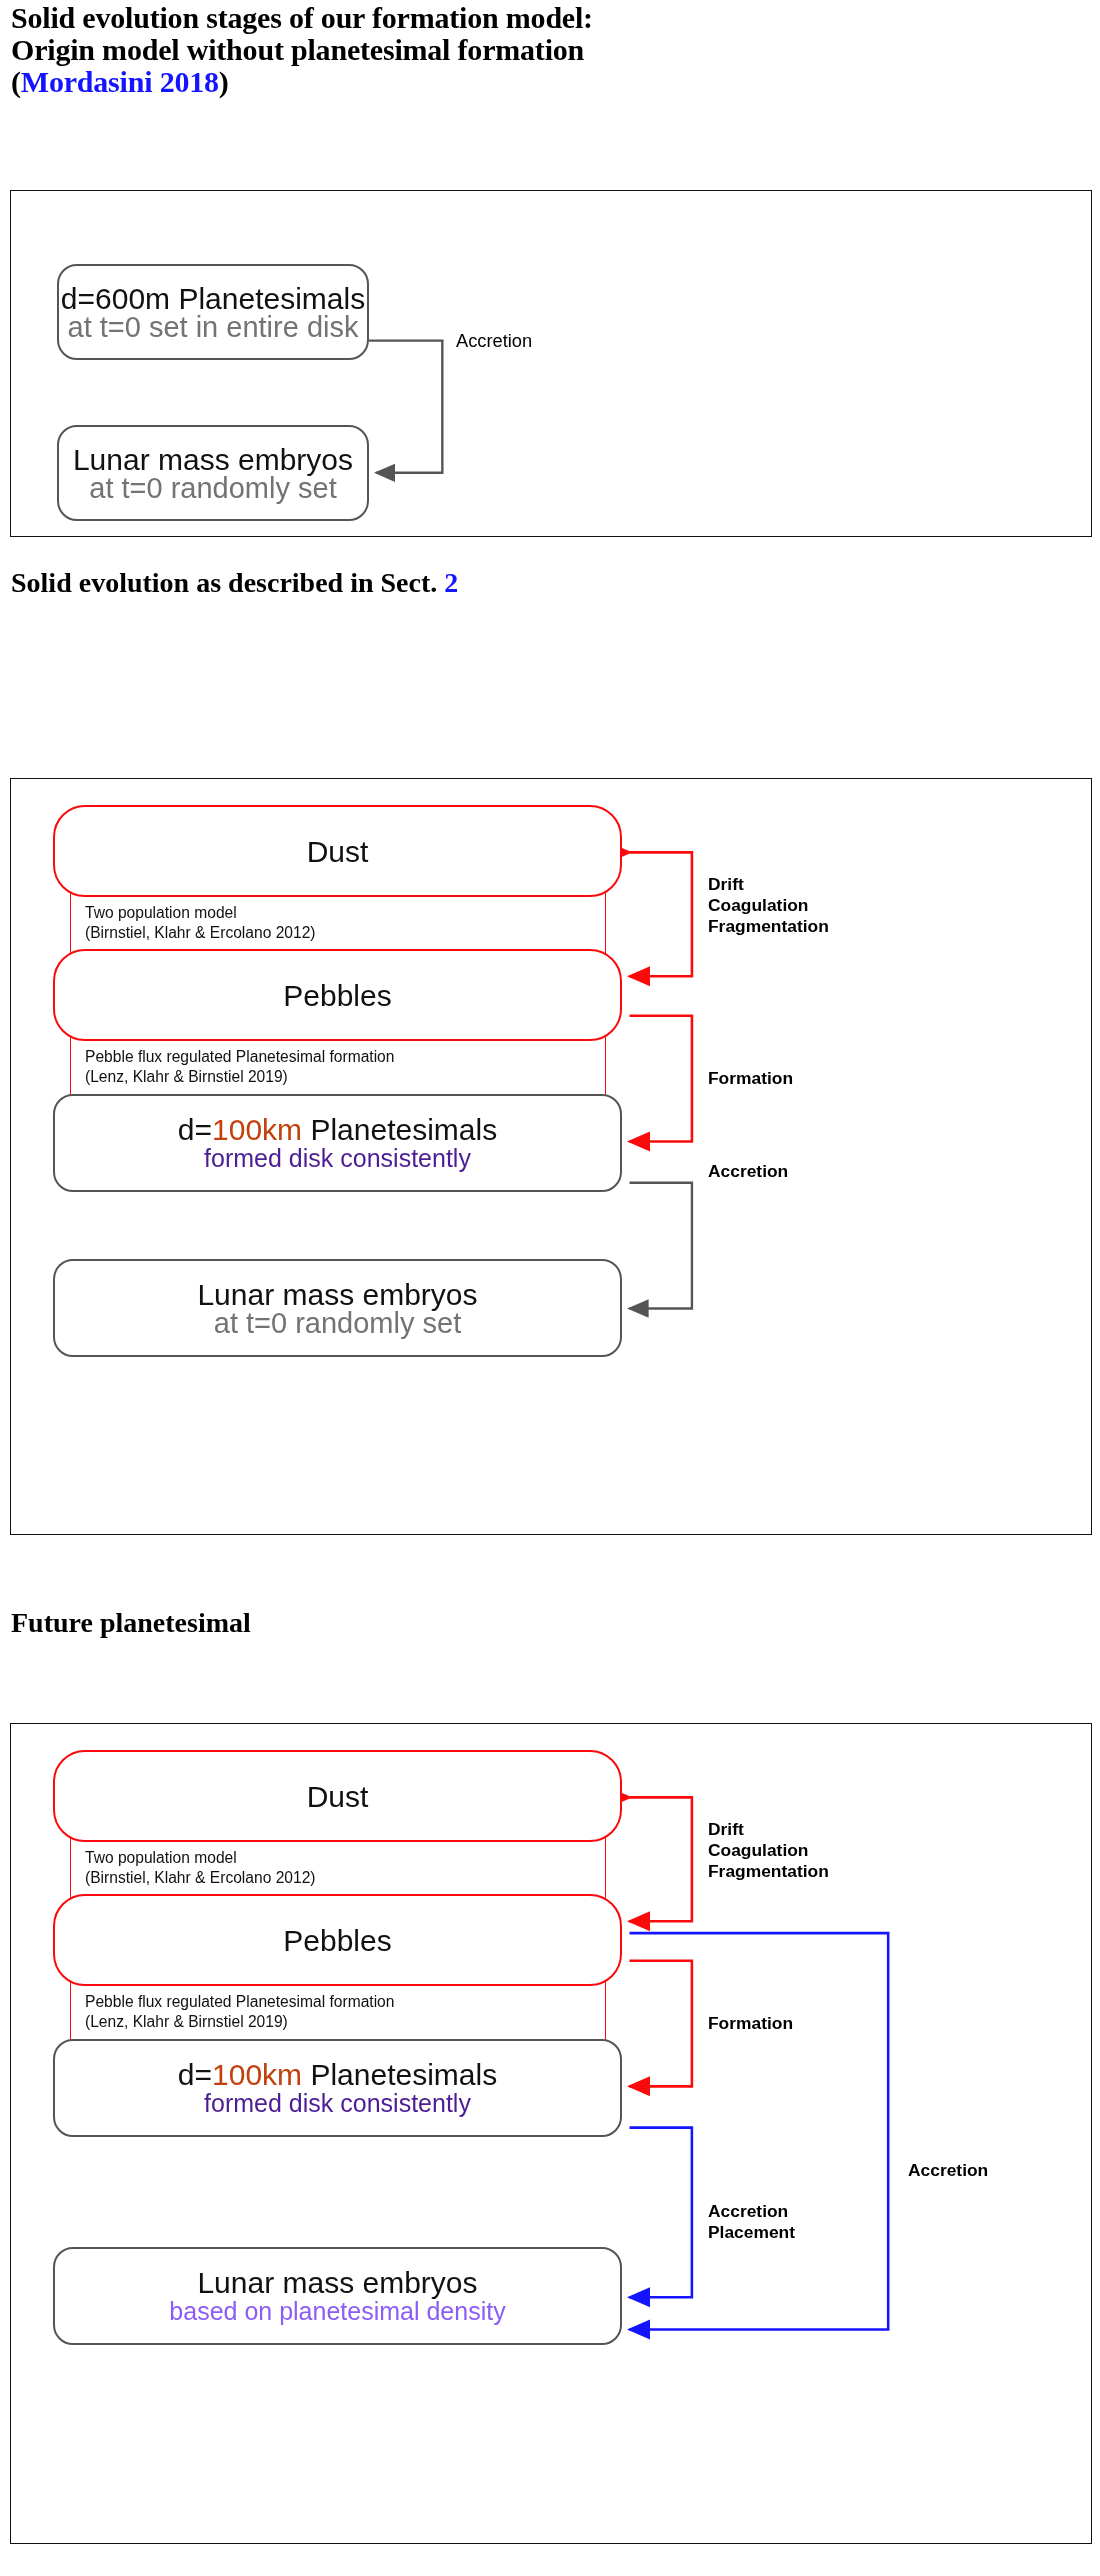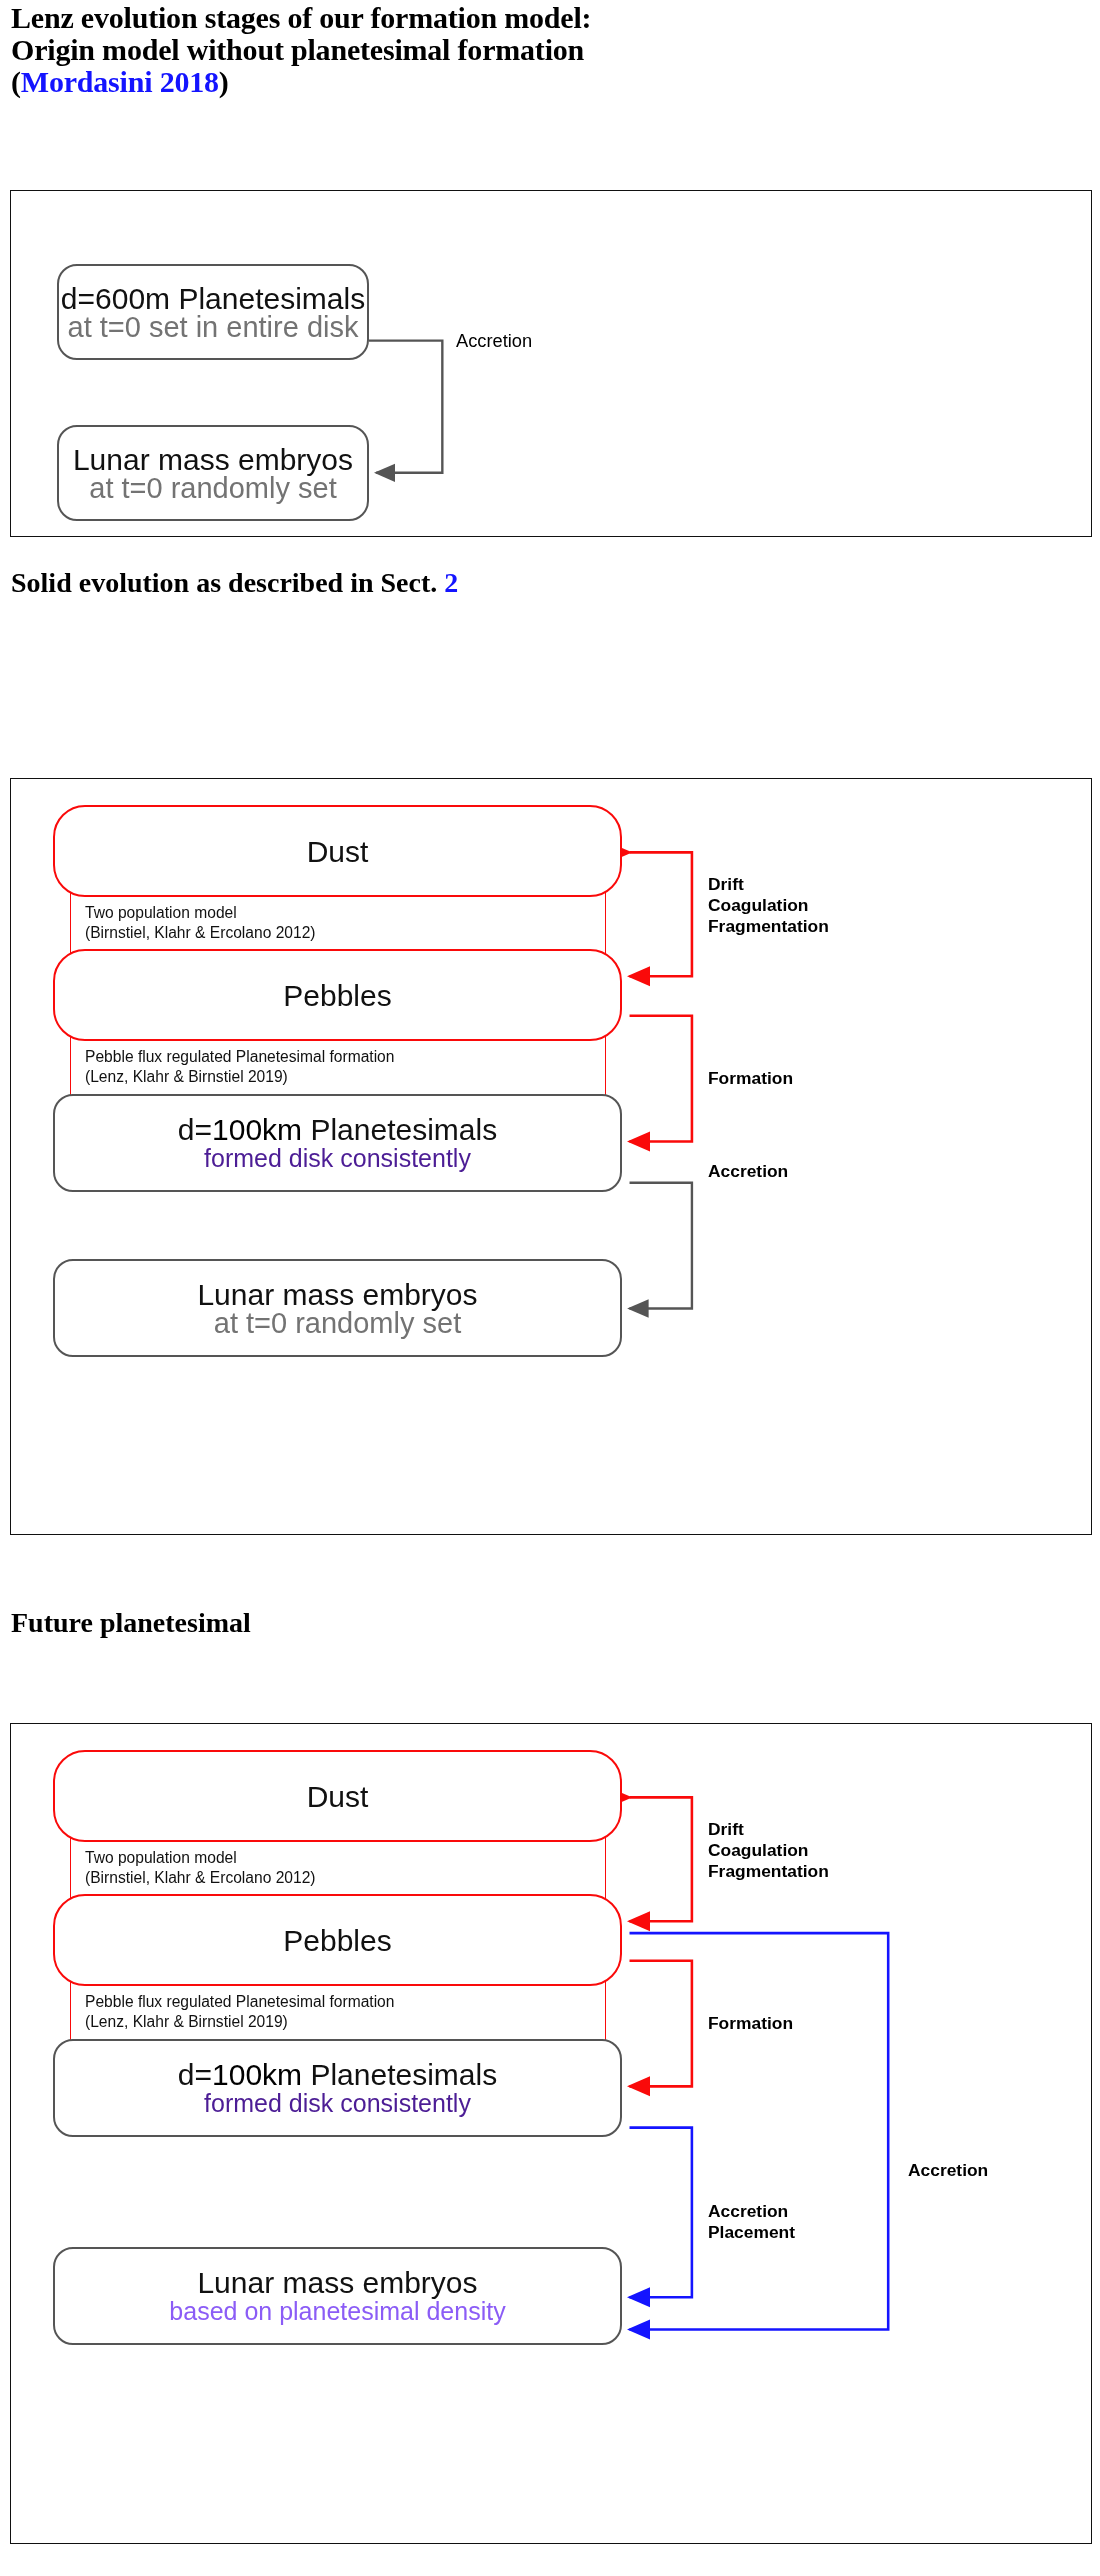--- a/index.html
+++ b/index.html
@@ -29,21 +29,21 @@
     display:flex;flex-direction:column;align-items:center;justify-content:center;
     text-align:center;z-index:3;
   }
   .node.grey{border:2.8px solid #555;border-radius:20px;}
   .node.red{border:2.8px solid #fa0a0a;border-radius:32px;}
   .node .l1{font-size:27.5px;color:#111;line-height:31px;white-space:nowrap;}
   .node .l2{font-size:29px;color:#737373;line-height:27px;white-space:nowrap;}
   .node .l1.big{font-size:30px;}
   .node .l2.red{color:#4c1d95;font-size:25px;}
   .node .l2.blue{color:#8b5cf6;font-size:25px;}
-  .node .red-em{color:#000000;}
+  .node .red-em{color:#c2410c;}
 
   
   .subbox{
     position:absolute;box-sizing:border-box;background:#fff;
     border:1.8px solid #fa0a0a;border-radius:0;
     display:flex;flex-direction:column;justify-content:center;
     padding-left:14px;z-index:2;
   }
   .subbox .s1,.subbox .s2{font-size:15.6px;color:#111;line-height:20px;white-space:nowrap;}
 
@@ -53,21 +53,21 @@
     font-weight:bold;white-space:nowrap;z-index:4;
   }
   .alabel.thin{font-weight:normal;font-size:18.3px;}
 
   svg.arrows{position:absolute;left:0;top:0;overflow:visible;z-index:1;}
 </style>
 </head>
 <body>
 
 <div class="title">
-  <div>Lenz evolution stages of our formation model:</div>
+  <div>Solid evolution stages of our formation model:</div>
   <div>Origin model without planetesimal formation</div>
   <div><span>(</span><span class="ref">Mordasini 2018</span><span>)</span></div>
 </div>
 
 <div class="panel" style="left:10px;top:190px;width:1082px;height:347px;">
 
   <div class="node grey" style="left:46px;top:73px;width:312px;height:96px;">
     <div class="l1 big">d=600m Planetesimals</div>
     <div class="l2">at t=0 set in entire disk</div>
   </div>

